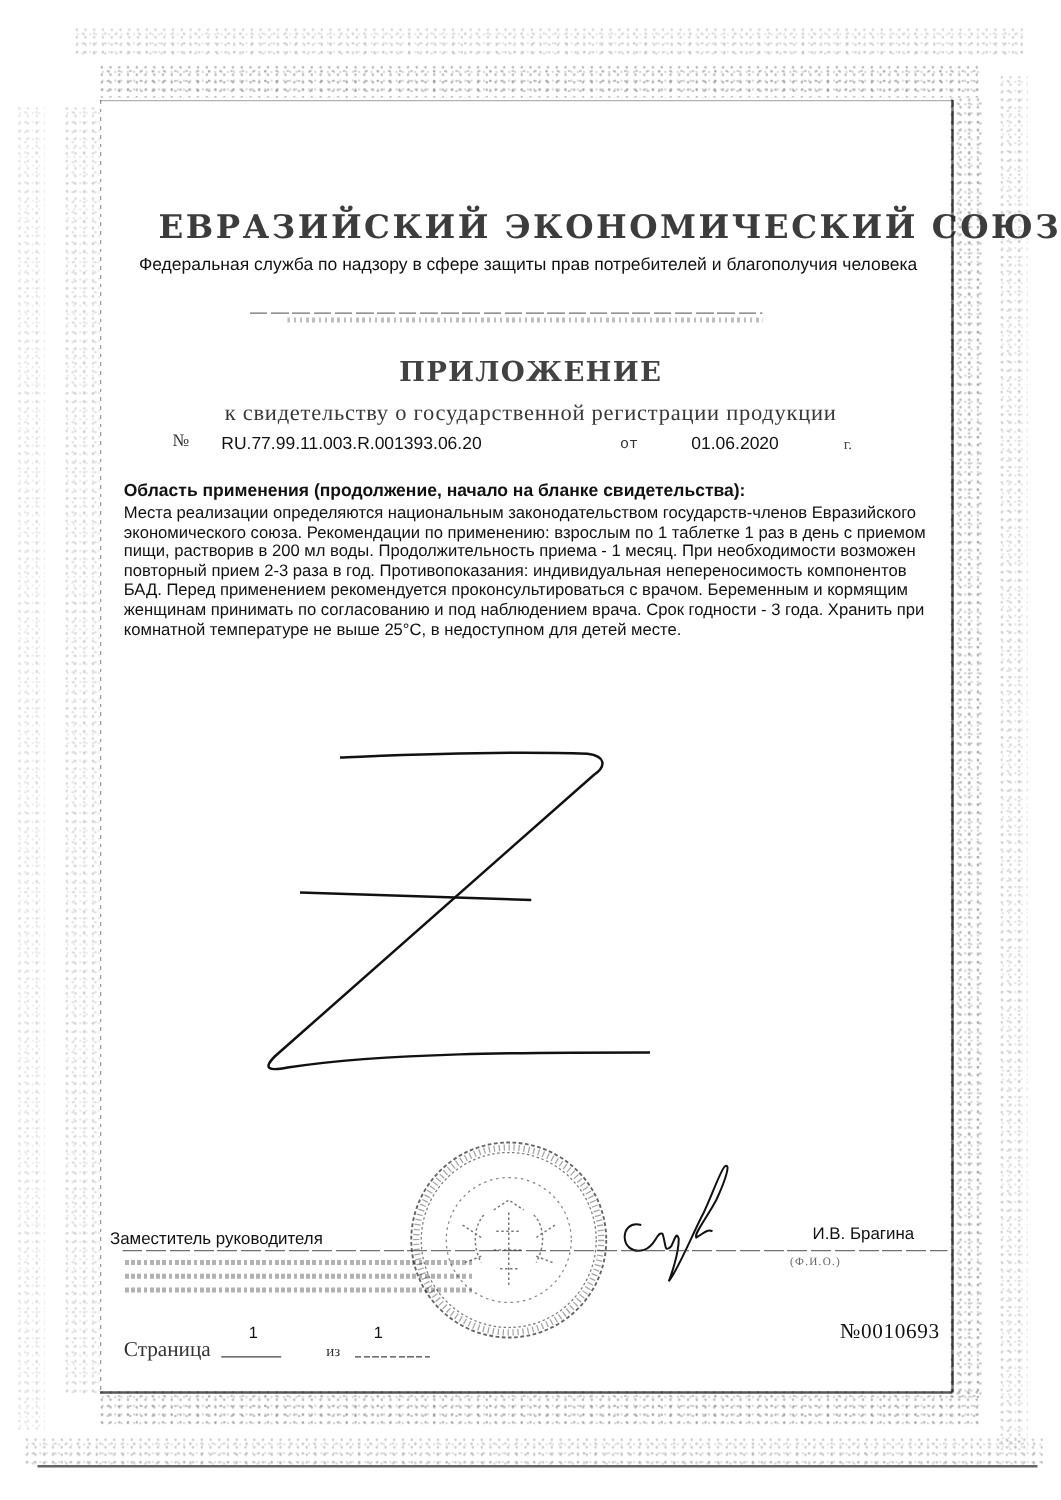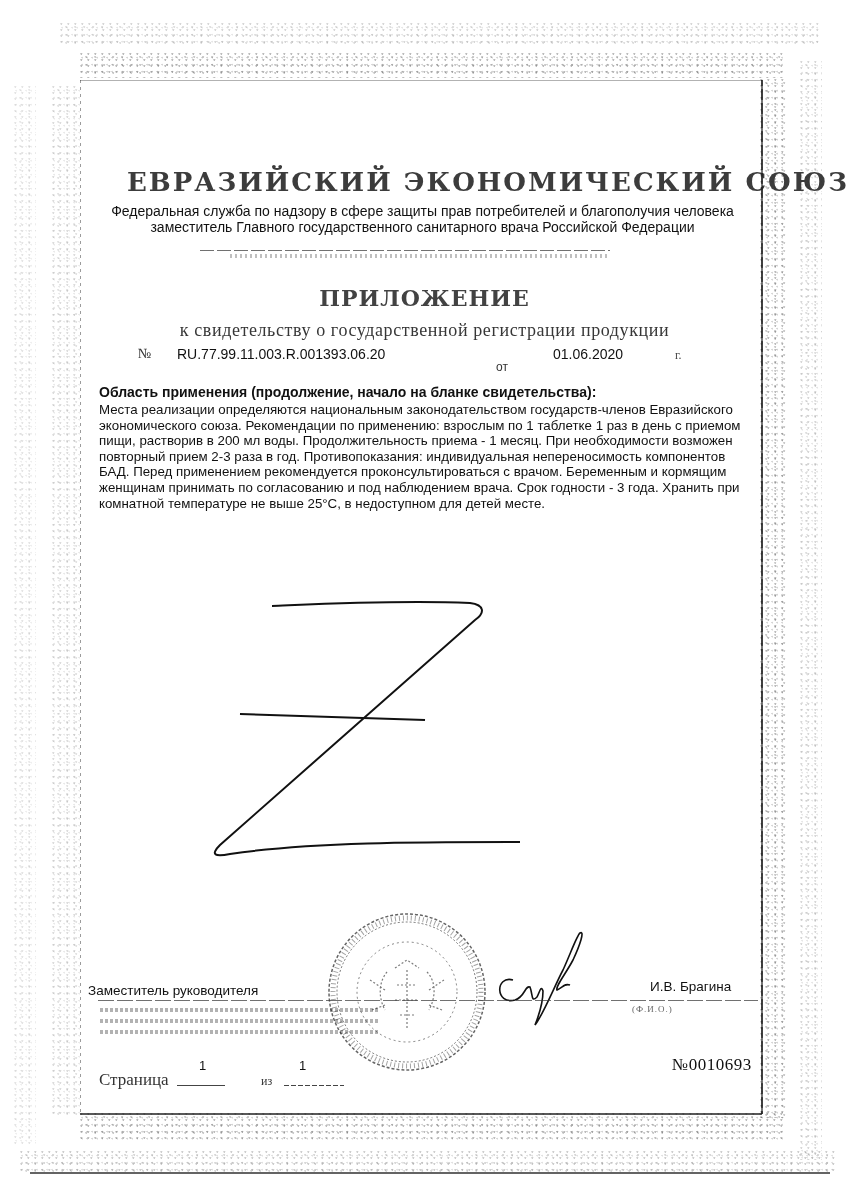--- a/index.html
+++ b/index.html
@@ -111,21 +111,21 @@
     }
     .reg-row {
       position: absolute;
       top: 346px;
       left: 0; width: 849px;
       height: 20px;
       font-size: 14px;
     }
     .reg-row .no-sign { position: absolute; left: 138px; font-family: "Liberation Serif", serif; color: #333; }
     .reg-row .reg-number { position: absolute; left: 177px; }
-    .reg-row .ot { position: absolute; left: 496px; font-family: Liberation Sans, sans-serif; font-size: 12px; color: #333; top: 2px; margin-top: 12px; }
+    .reg-row .ot { position: absolute; left: 496px; font-family: Liberation Mono, monospace; font-size: 12px; color: #333; top: 2px; }
     .reg-row .reg-date { position: absolute; left: 553px; }
     .reg-row .g { position: absolute; left: 675px; font-family: "Liberation Serif", serif; font-size: 12px; color: #444; top: 2px; }
 
     
     .scope-heading {
       position: absolute;
       left: 99px;
       top: 384px;
       font-size: 14px;
       font-weight: bold;
@@ -249,21 +249,20 @@
 <div class="border-band band-left-outer"></div>
 <div class="frame-line frame-top"></div>
 <div class="frame-line frame-bottom"></div>
 <div class="frame-line frame-left"></div>
 <div class="frame-line frame-right"></div>
 <div class="frame-line frame-bottom-outer"></div>
 
 <div class="union-title">ЕВРАЗИЙСКИЙ ЭКОНОМИЧЕСКИЙ СОЮЗ</div>
 <div class="agency-lines">
   <div>Федеральная служба по надзору в сфере защиты прав потребителей и благополучия человека</div>
-  <div>заместитель Главного государственного санитарного врача Российской Федерации</div>
 </div>
 <div class="underline-rule"></div>
 <div class="faint-caption"></div>
 
 <div class="appendix-title">ПРИЛОЖЕНИЕ</div>
 <div class="appendix-subtitle">к свидетельству о государственной регистрации продукции</div>
 <div class="reg-row">
   <span class="no-sign">№</span>
   <span class="reg-number">RU.77.99.11.003.R.001393.06.20</span>
   <span class="ot">от</span>

